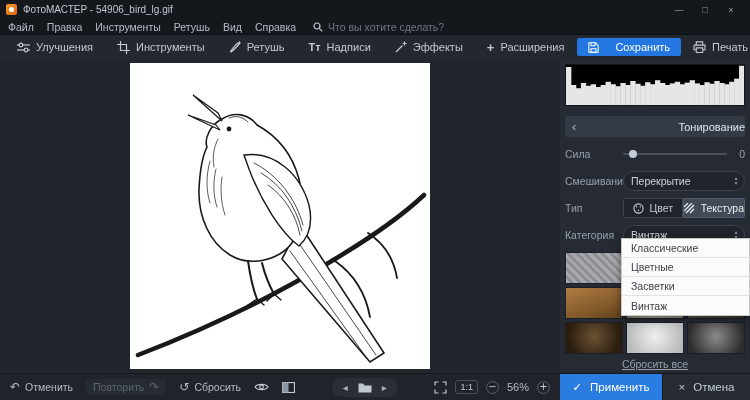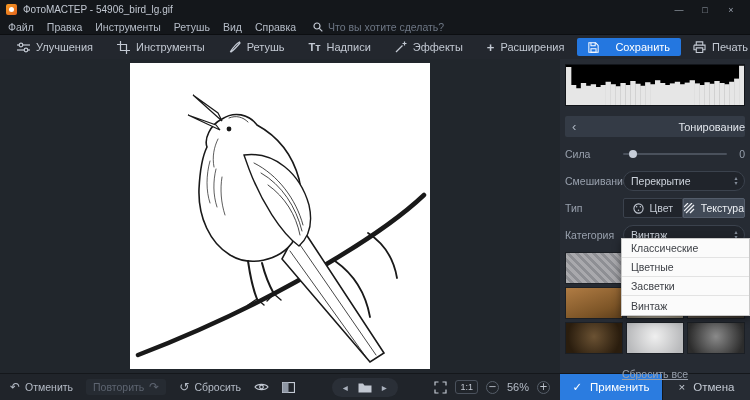--- a/index.html
+++ b/index.html
@@ -58,21 +58,21 @@
   .t1{background:repeating-linear-gradient(45deg,#a9a9ad 0 3px,#8e8f94 3px 6px);}
   .t2{background:repeating-linear-gradient(-45deg,#9aa0a8 0 4px,#7d838c 4px 8px);}
   .t3{background:linear-gradient(135deg,#b9b2a6,#8c8377);}
   .t4{background:linear-gradient(160deg,#b07c44,#7d5527 70%,#5e3f1c);}
   .t5{background:radial-gradient(circle at 50% 40%,#c9c2b2,#938a76);}
   .t6{background:linear-gradient(135deg,#6e6457,#3f3930);}
   .t7{background:radial-gradient(circle at 50% 45%,#6b5233,#2a1d0e 80%);}
   .t8{background:radial-gradient(circle at 50% 45%,#efefef,#b9babc 85%);}
   .t9{background:radial-gradient(circle at 50% 45%,#8a8a8a,#2c2c2c 85%);}
 
-  .reset-all{display:block;text-align:center;margin-top:14px;color:#98a0ad;font-size:10.5px;text-decoration:underline;}
+  .reset-all{display:block;text-align:center;margin-top:4px;color:#98a0ad;font-size:10.5px;text-decoration:underline;}
 
   .dropdown{position:absolute;left:61px;top:179px;width:129px;background:#bef264;border:1px solid #c9c9c9;box-shadow:0 3px 8px rgba(0,0,0,.45);z-index:6;}
   .dd-item{height:19px;display:flex;align-items:center;padding:0 9px;color:#3c3f45;font-size:10.5px;border-bottom:1px solid #e3e3e3;background:#fbfbfb;}
   .dd-item:last-child{border-bottom:none;}
 
   
   .bottombar{height:27px;background:#20242a;border-top:1px solid #14171b;display:flex;align-items:center;flex:0 0 auto;}
   .bb-left{display:flex;align-items:center;gap:13px;padding-left:10px;}
   .bb-item{display:flex;align-items:center;gap:5px;color:#b4bbc6;font-size:10.5px;}
   .bb-item .g{font-size:12px;line-height:1;font-family:"DejaVu Sans",sans-serif;}

